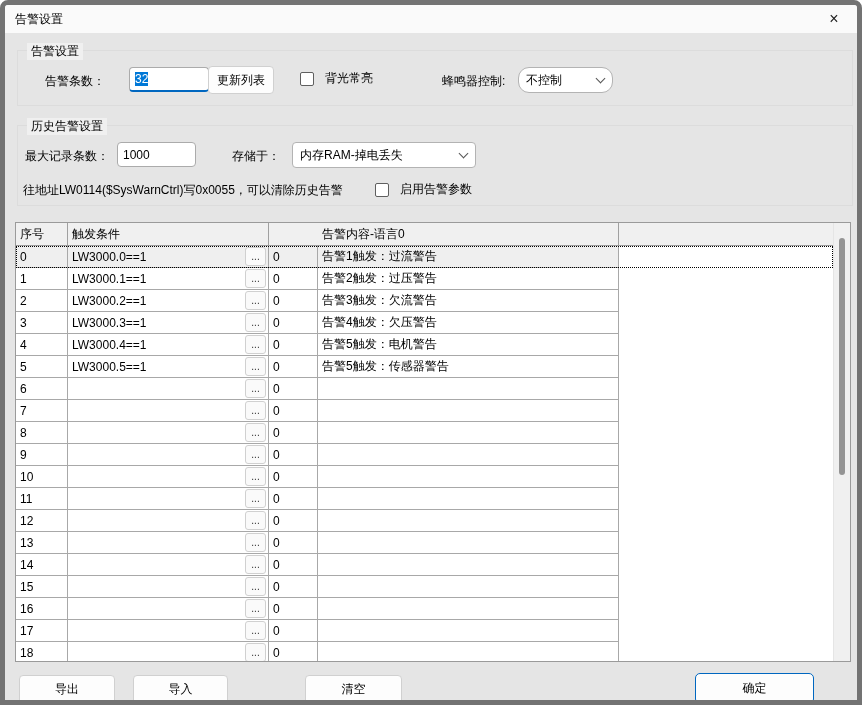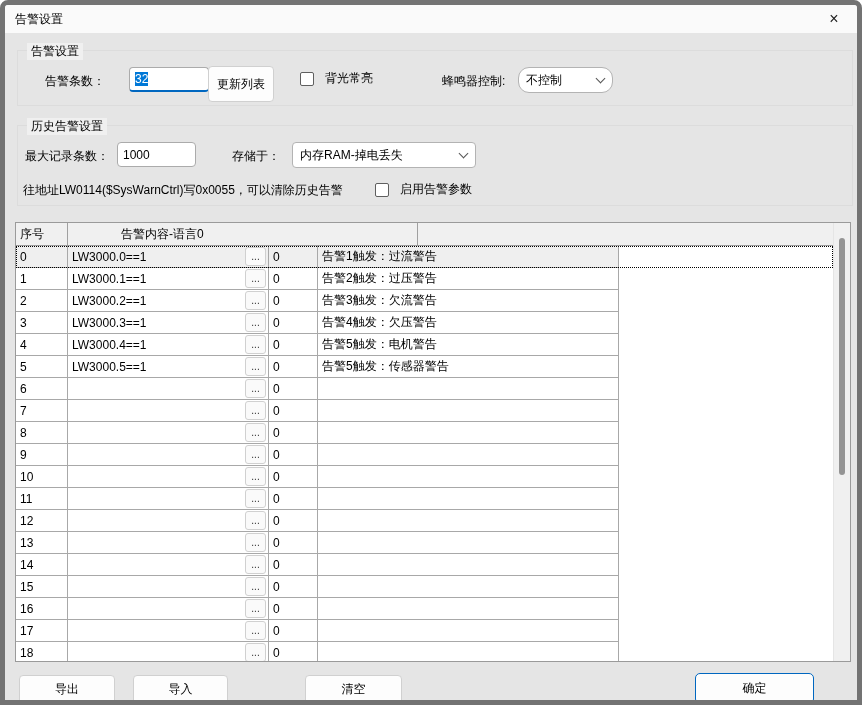--- a/index.html
+++ b/index.html
@@ -121,21 +121,21 @@
     <button class="close-btn">×</button>
   </div>
 
   <div class="groupbox gb-alarm">
     <span class="legend">告警设置</span>
   </div>
   <span class="lbl" style="left:40px; top:68px;">告警条数：</span>
   <div class="textbox focused" style="left:112px; top:62px; width:80px; height:25px;margin-left:12px;">
     <span class="sel">32</span>
   </div>
-  <button class="btn" style="left:203px; top:61px; width:66px; height:36px;">更新列表</button>
+  <button class="btn" style="left:203px; top:61px; width:66px; height:28px;">更新列表</button>
   <div class="checkrow" style="left:295px; top:65px;">
     <span class="checkbox"></span>
     <span>背光常亮</span>
   </div>
   <span class="lbl" style="left:437px; top:68px;">蜂鸣器控制:</span>
   <div class="dropdown" style="left:513px; top:62px; width:95px; height:26px;border-radius:11px;">
     <span>不控制</span>
     <span class="chev"></span>
   </div>
 
@@ -154,20 +154,21 @@
   <span class="lbl" style="left:18px; top:177px;">往地址LW0114($SysWarnCtrl)写0x0055，可以清除历史告警</span>
   <div class="checkrow" style="left:370px; top:176px;">
     <span class="checkbox"></span>
     <span>启用告警参数</span>
   </div>
 
   <div class="table">
     <div class="table-main">
       <div class="thead">
         <div class="hcell h-index">序号</div>
+        <div class="hcell h-cond">触发条件</div>
         <div class="hcell h-level">等级</div>
         <div class="hcell h-content">告警内容-语言0</div>
         <div class="hcell h-filler"></div>
       </div>
       <div>
           <div class="trow selected">
             <div class="cell col-index">0</div>
             <div class="cell col-cond">
               <span>LW3000.0==1</span>
               <button class="browse-btn">...</button>

